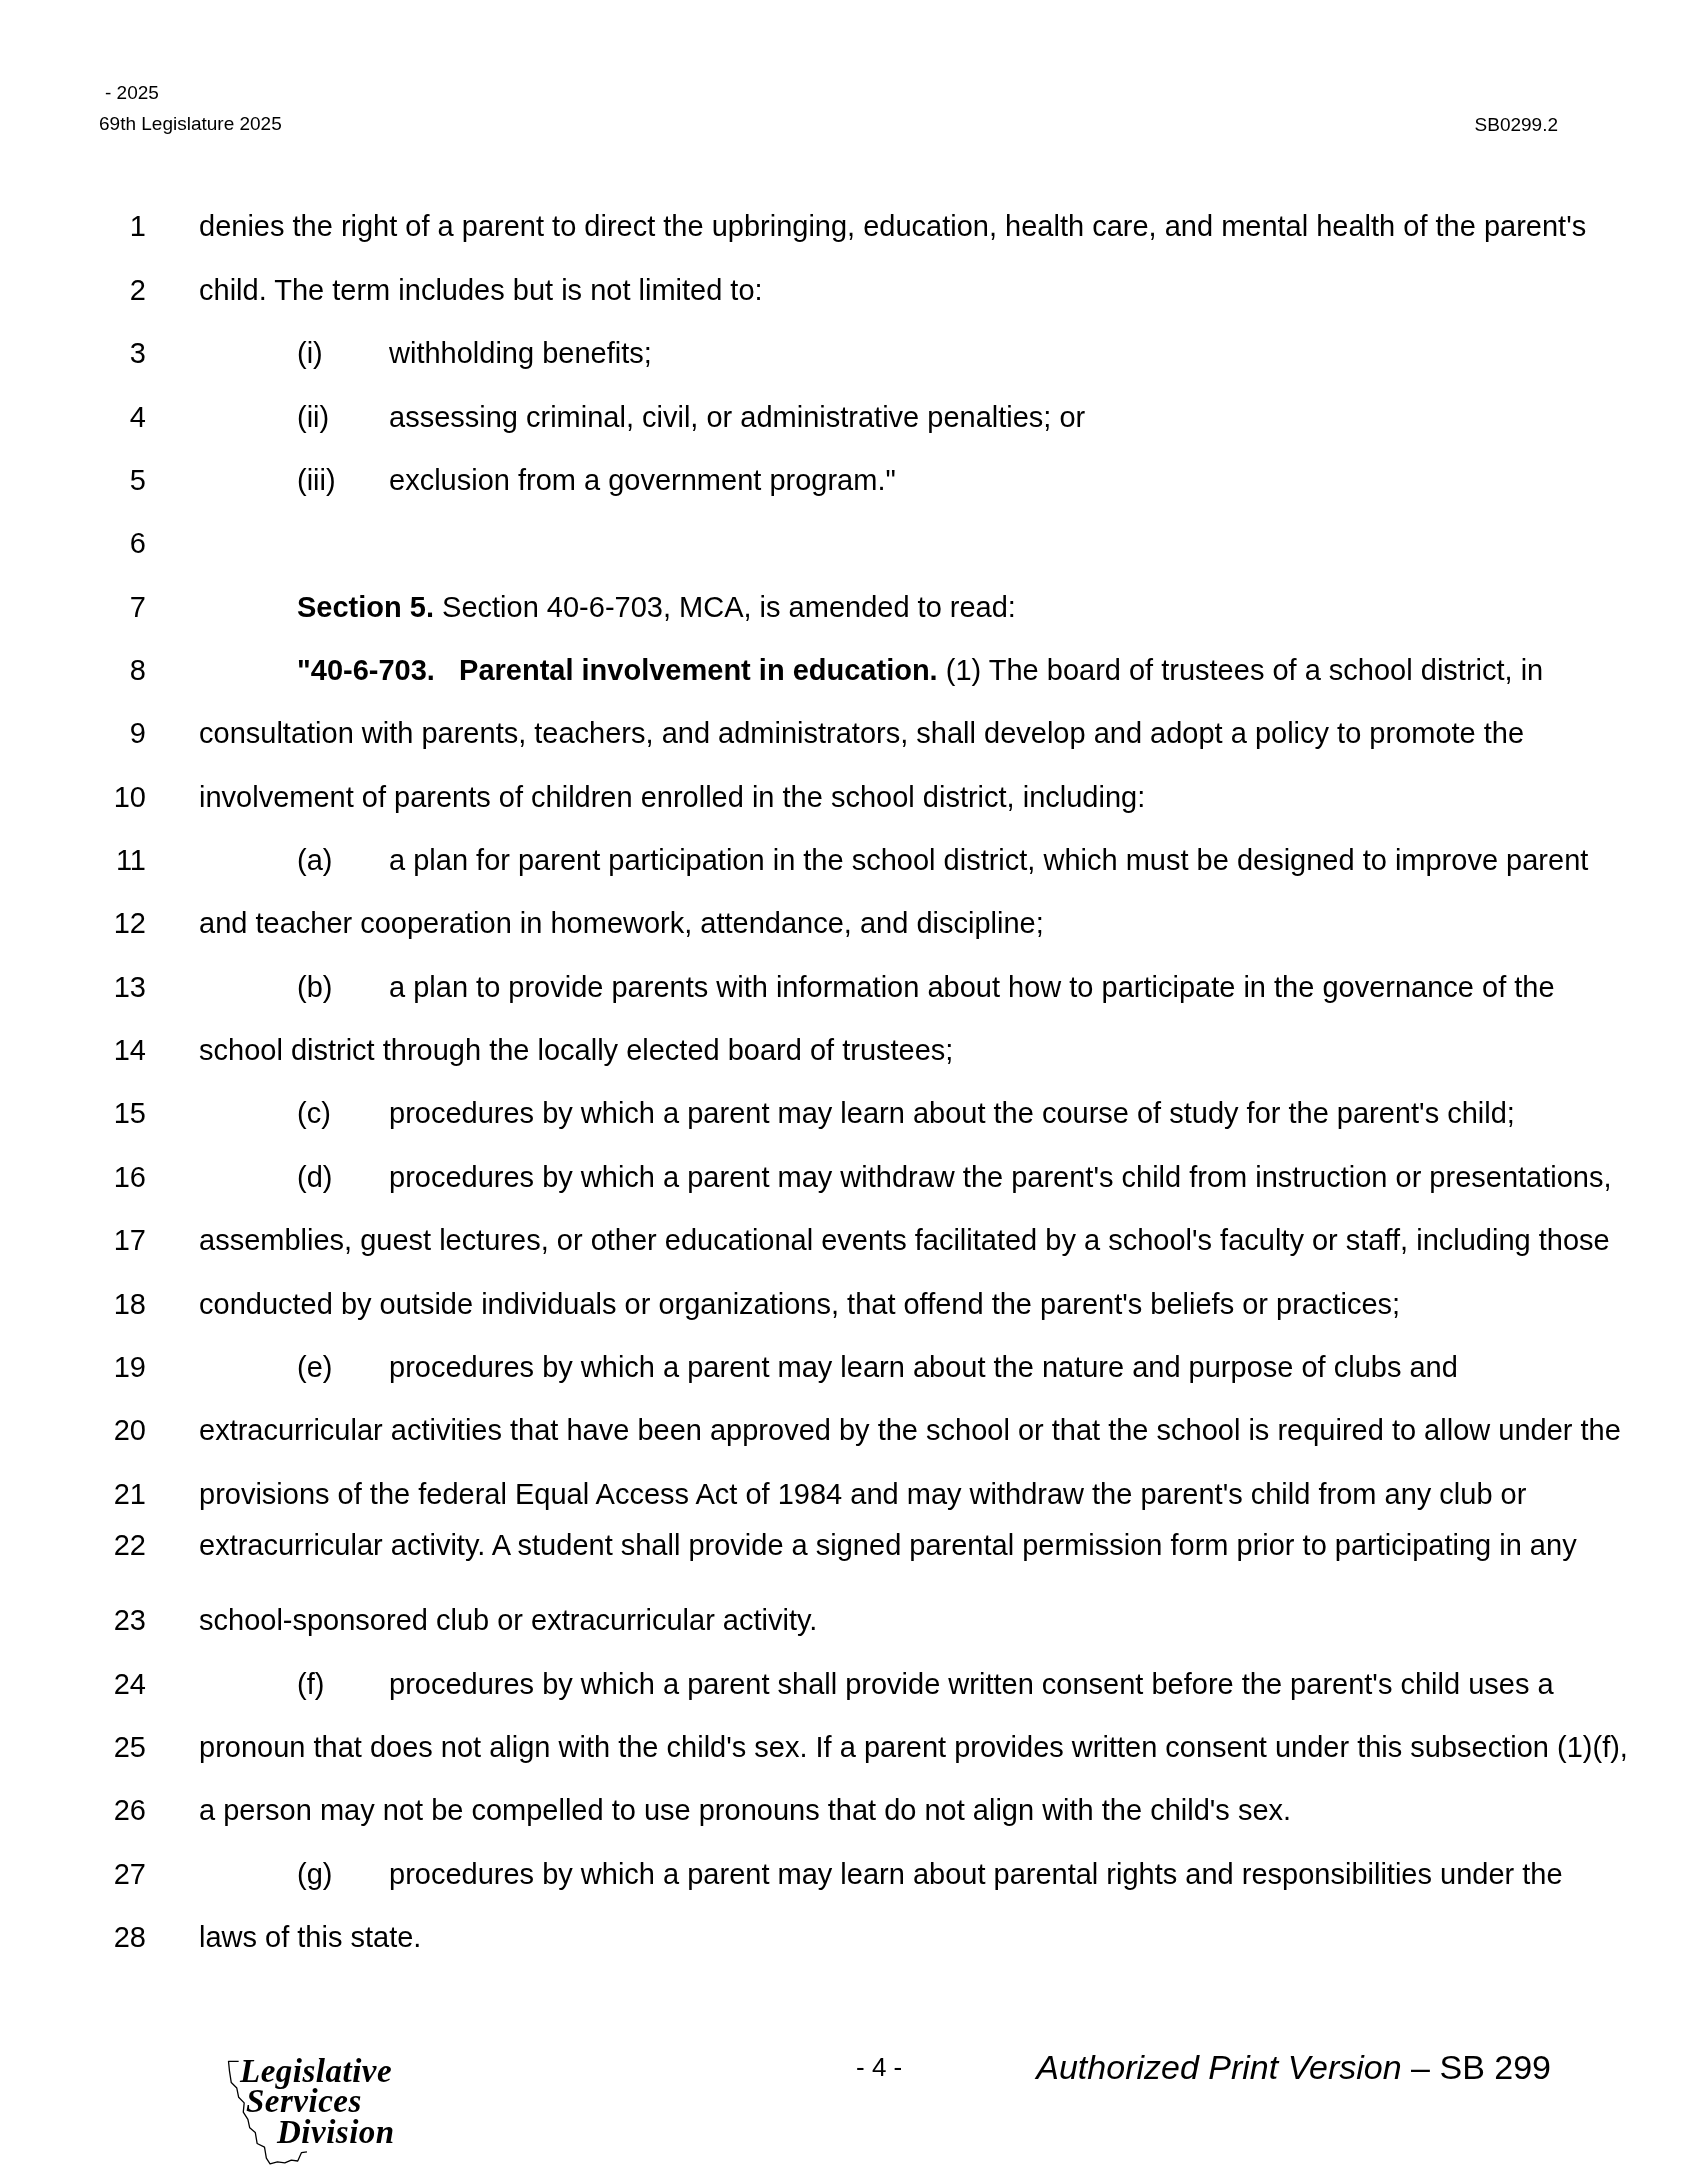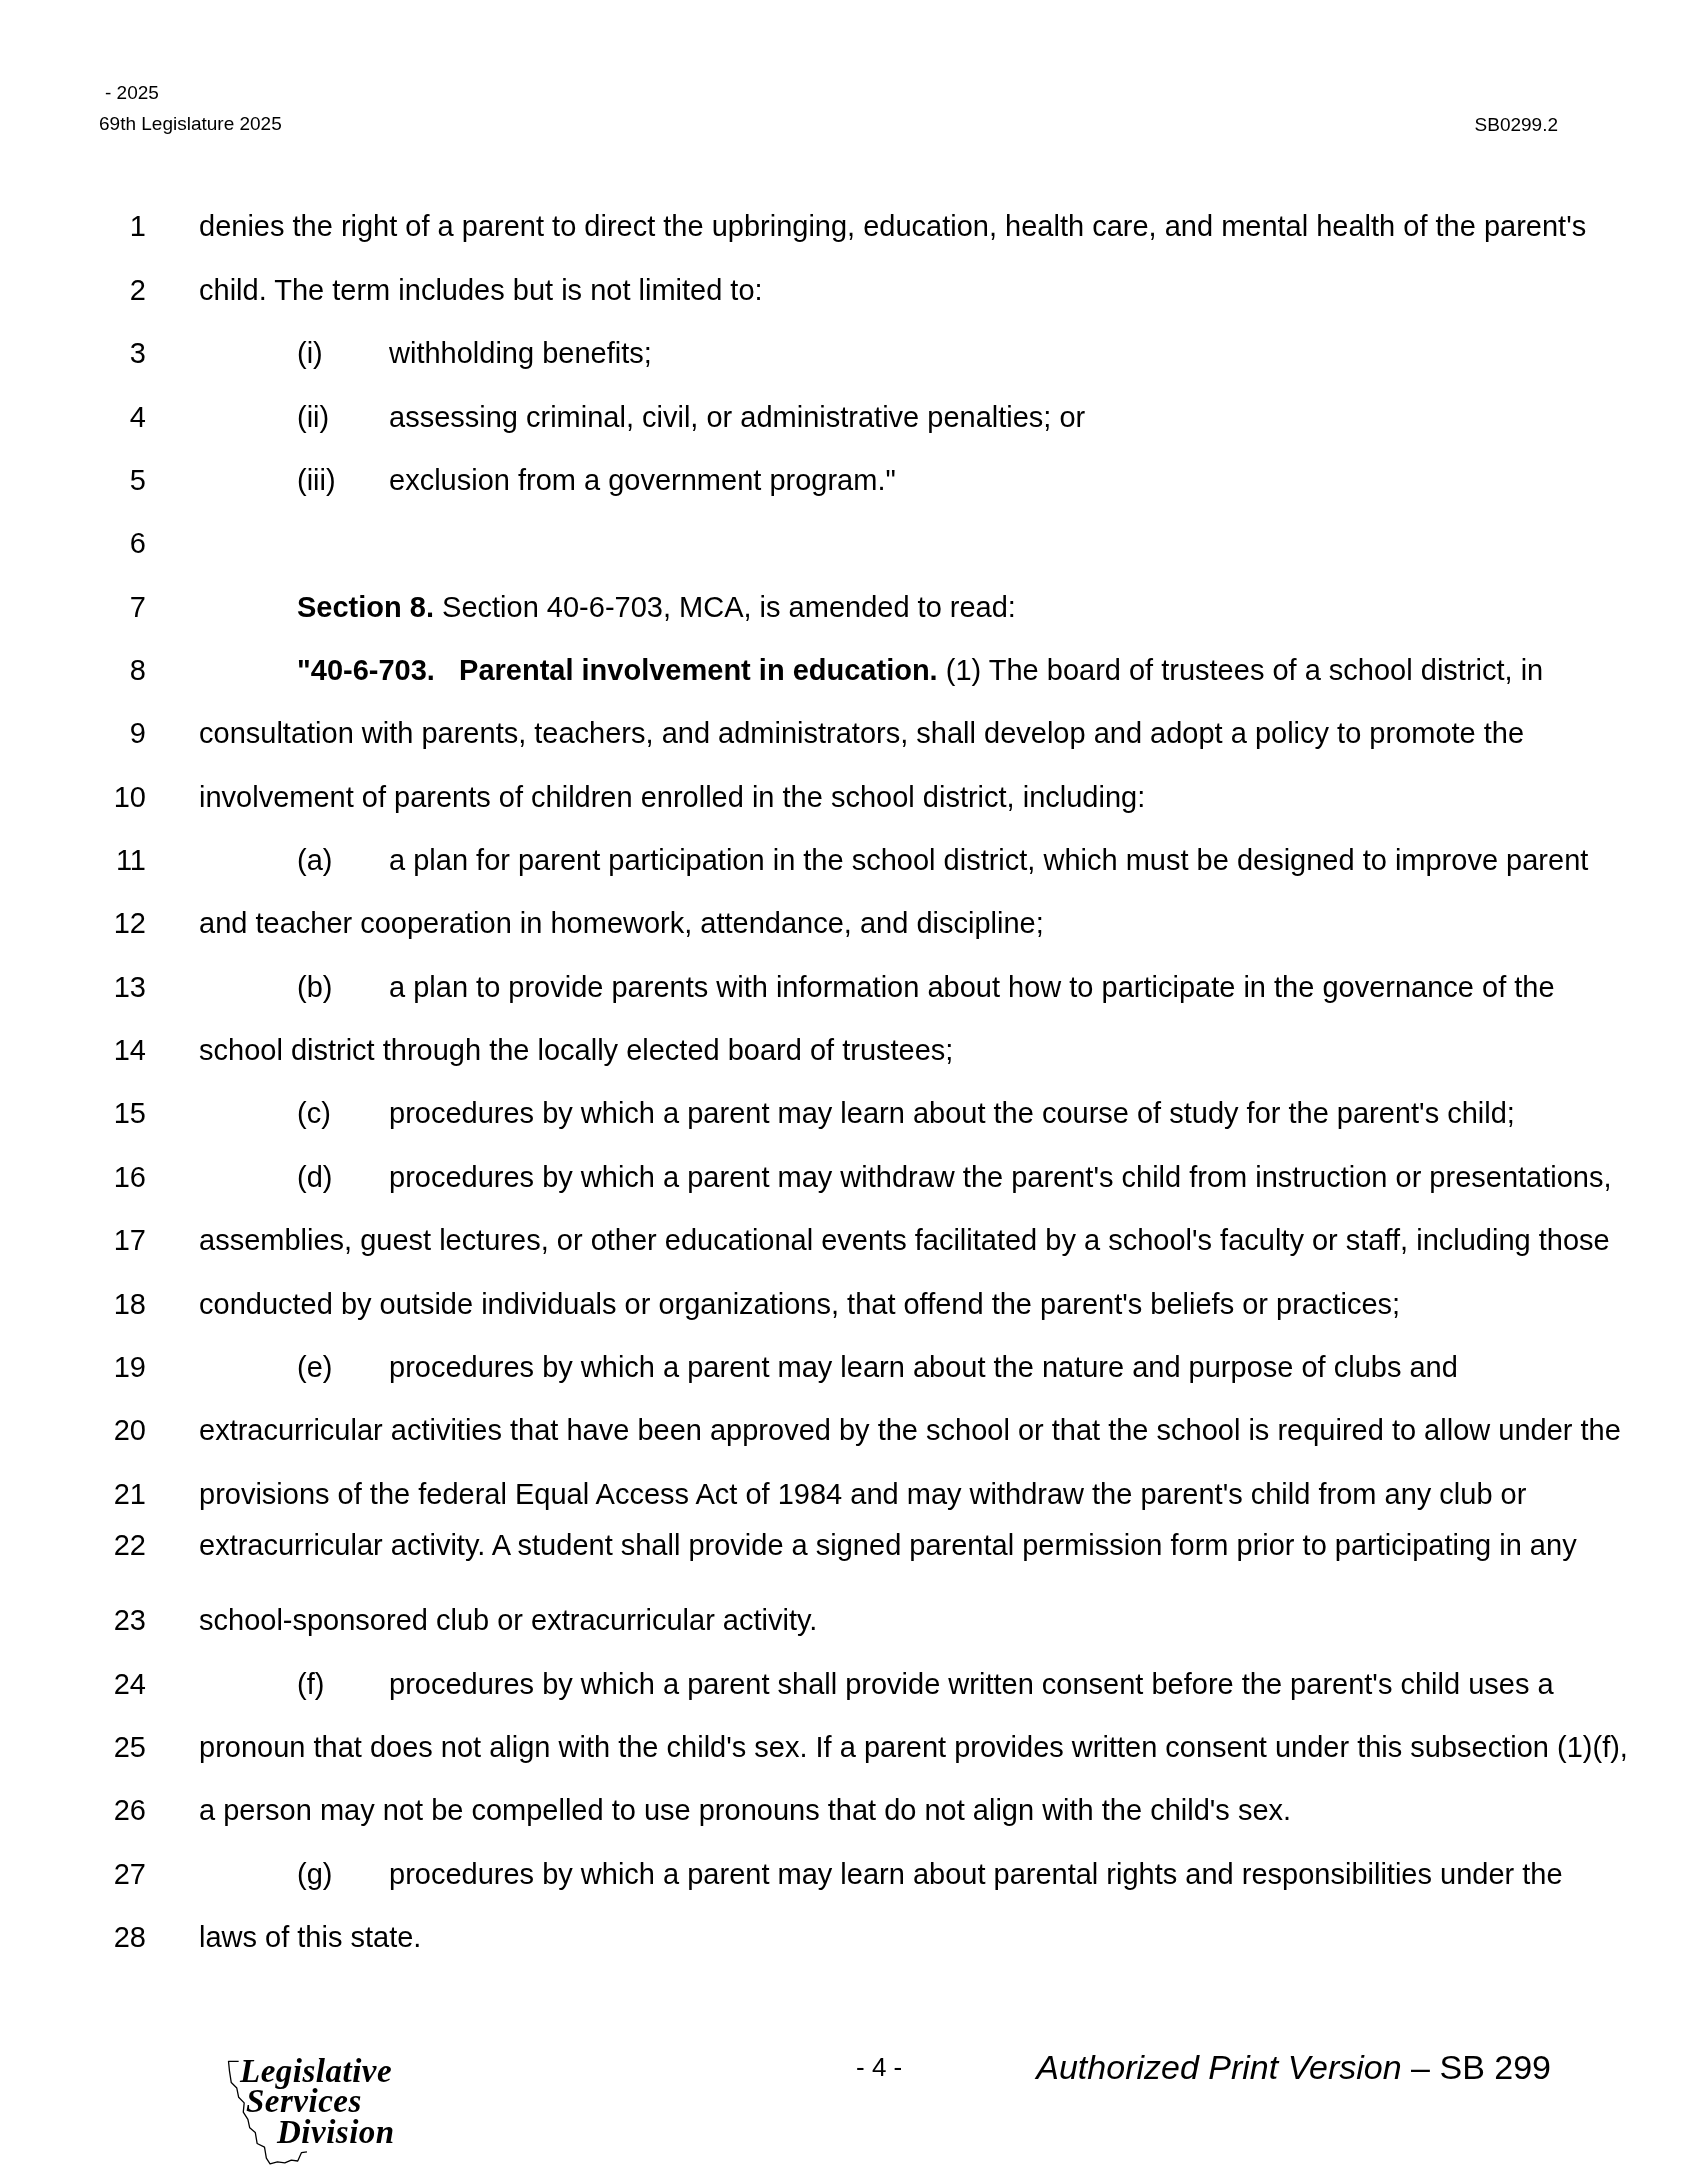--- a/index.html
+++ b/index.html
@@ -34,21 +34,21 @@
 <div id="hdr-leg" class="hdr">69th Legislature 2025</div>
 <div id="hdr-bill" class="hdr">SB0299.2</div>
 
 <div id="doc-body">
     <div class="line" style="top: 210px;"><span class="ln">1</span><span class="txt para"><span>denies the right of a parent to direct the upbringing, education, health care, and mental health of the parent's</span></span></div>
     <div class="line" style="top: 274px;"><span class="ln">2</span><span class="txt para"><span>child. The term includes but is not limited to:</span></span></div>
     <div class="line" style="top: 337px;"><span class="ln">3</span><span class="lbl">(i)</span><span class="txt sub"><span>withholding benefits;</span></span></div>
     <div class="line" style="top: 401px;"><span class="ln">4</span><span class="lbl">(ii)</span><span class="txt sub"><span>assessing criminal, civil, or administrative penalties; or</span></span></div>
     <div class="line" style="top: 464px;"><span class="ln">5</span><span class="lbl">(iii)</span><span class="txt sub"><span>exclusion from a government program."</span></span></div>
     <div class="line" style="top: 527px;"><span class="ln">6</span><span class="txt para"></span></div>
-    <div class="line" style="top: 591px;"><span class="ln">7</span><span class="txt indent"><span class="b">Section 8.</span><span> Section 40-6-703, MCA, is amended to read:</span></span></div>
+    <div class="line" style="top: 591px;"><span class="ln">7</span><span class="txt indent"><span class="b">Section 5.</span><span> Section 40-6-703, MCA, is amended to read:</span></span></div>
     <div class="line" style="top: 654px;"><span class="ln">8</span><span class="txt indent"><span class="b">"40-6-703.   Parental involvement in education.</span><span> (1) The board of trustees of a school district, in</span></span></div>
     <div class="line" style="top: 717px;"><span class="ln">9</span><span class="txt para"><span>consultation with parents, teachers, and administrators, shall develop and adopt a policy to promote the</span></span></div>
     <div class="line" style="top: 781px;"><span class="ln">10</span><span class="txt para"><span>involvement of parents of children enrolled in the school district, including:</span></span></div>
     <div class="line" style="top: 844px;"><span class="ln">11</span><span class="lbl">(a)</span><span class="txt sub"><span>a plan for parent participation in the school district, which must be designed to improve parent</span></span></div>
     <div class="line" style="top: 907px;"><span class="ln">12</span><span class="txt para"><span>and teacher cooperation in homework, attendance, and discipline;</span></span></div>
     <div class="line" style="top: 971px;"><span class="ln">13</span><span class="lbl">(b)</span><span class="txt sub"><span>a plan to provide parents with information about how to participate in the governance of the</span></span></div>
     <div class="line" style="top: 1034px;"><span class="ln">14</span><span class="txt para"><span>school district through the locally elected board of trustees;</span></span></div>
     <div class="line" style="top: 1097px;"><span class="ln">15</span><span class="lbl">(c)</span><span class="txt sub"><span>procedures by which a parent may learn about the course of study for the parent's child;</span></span></div>
     <div class="line" style="top: 1161px;"><span class="ln">16</span><span class="lbl">(d)</span><span class="txt sub"><span>procedures by which a parent may withdraw the parent's child from instruction or presentations,</span></span></div>
     <div class="line" style="top: 1224px;"><span class="ln">17</span><span class="txt para"><span>assemblies, guest lectures, or other educational events facilitated by a school's faculty or staff, including those</span></span></div>

